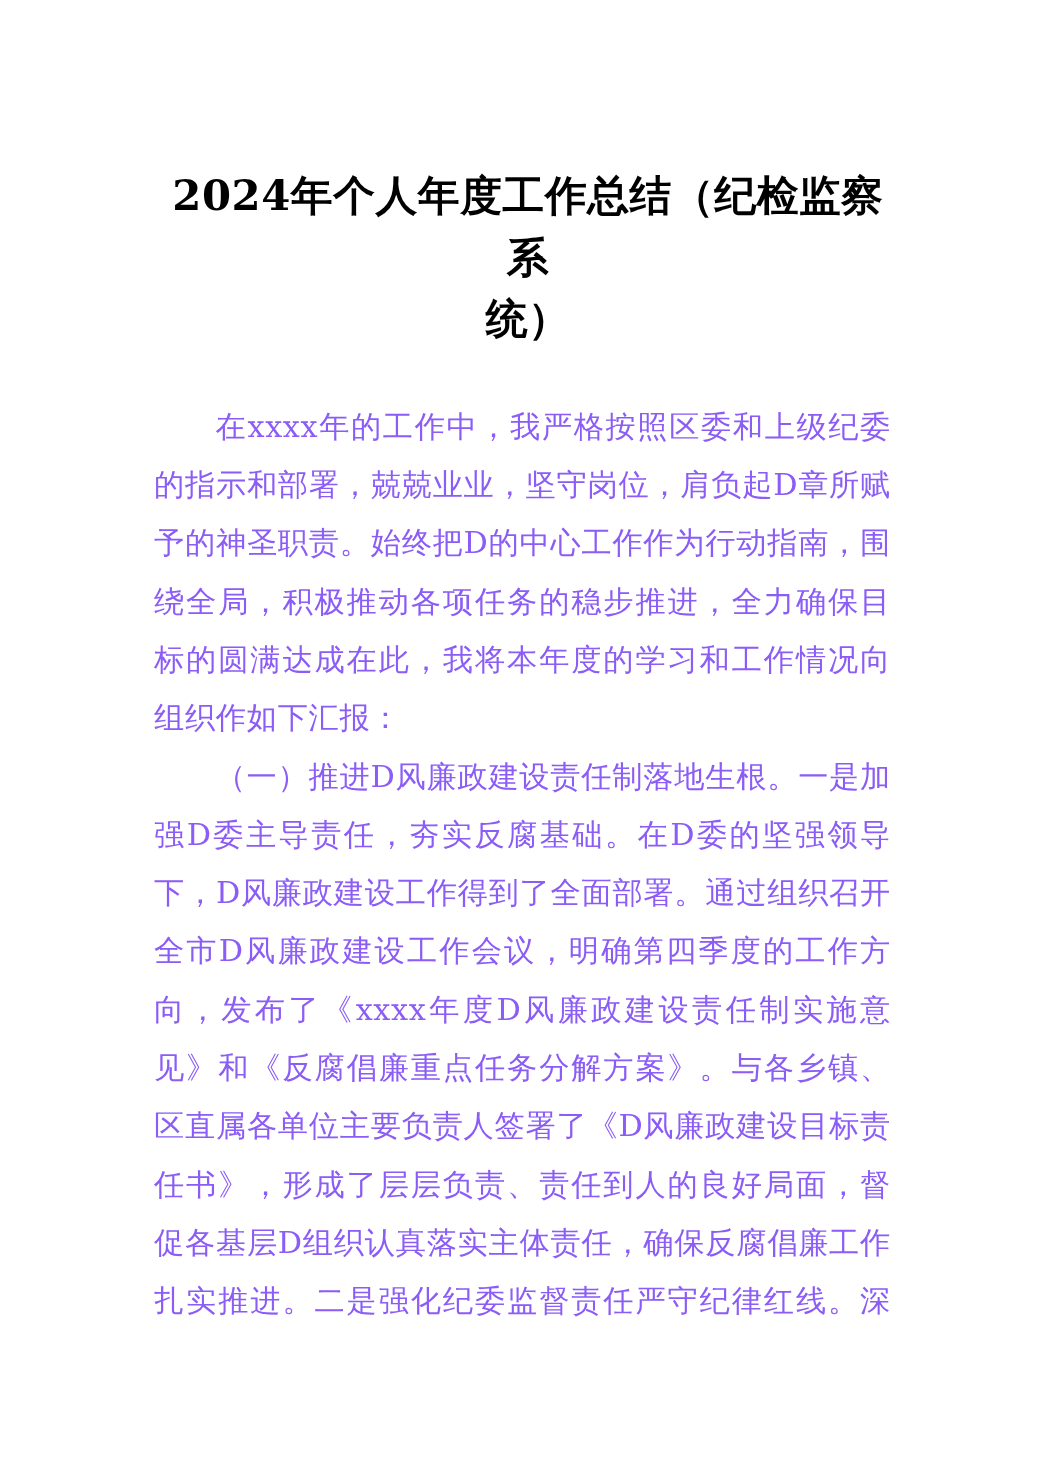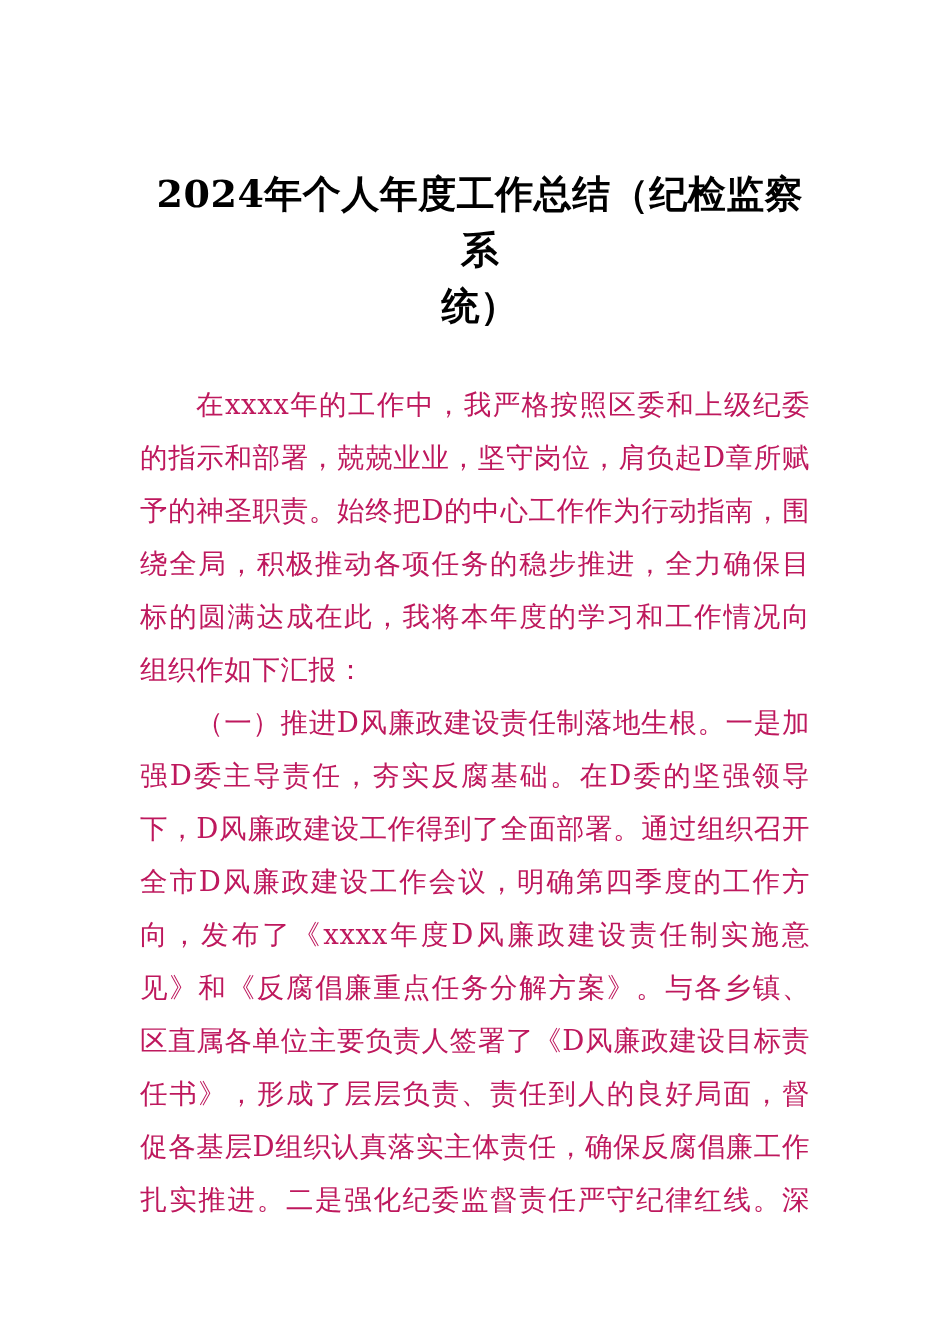--- a/index.html
+++ b/index.html
@@ -18,21 +18,21 @@
   }
 
   .page {
     position: absolute;
     top: 0;
     left: 0;
     width: 950px;
     height: 1344px;
     background: #ffffff;
     box-sizing: border-box;
-    padding: 16px 140px;
+    padding: 0 140px;
   }
 
   
   .doc-title {
     margin: 0;
     padding-top: 150px;
     width: 680px;
     text-align: center;
     font-family: "DejaVu Serif", "Liberation Serif", serif;
     font-weight: bold;
@@ -50,21 +50,21 @@
 
   p.body-para {
     margin: 0;
     font-family: "DejaVu Serif", "Liberation Serif", serif;
     font-size: 27.5px;
     line-height: 53px;
     text-align: justify;
     text-justify: inter-ideograph;
     text-indent: 56px;
     letter-spacing: 0.6px;
-    color: #be185d;
+    color: #8b5cf6;
     font-weight: 400;
   }
 
   h2.section-heading {
     margin: 0;
     font-family: "DejaVu Sans", "Liberation Sans", sans-serif;
     font-size: 27px;
     line-height: 53px;
     font-weight: bold;
     text-indent: 55px;

